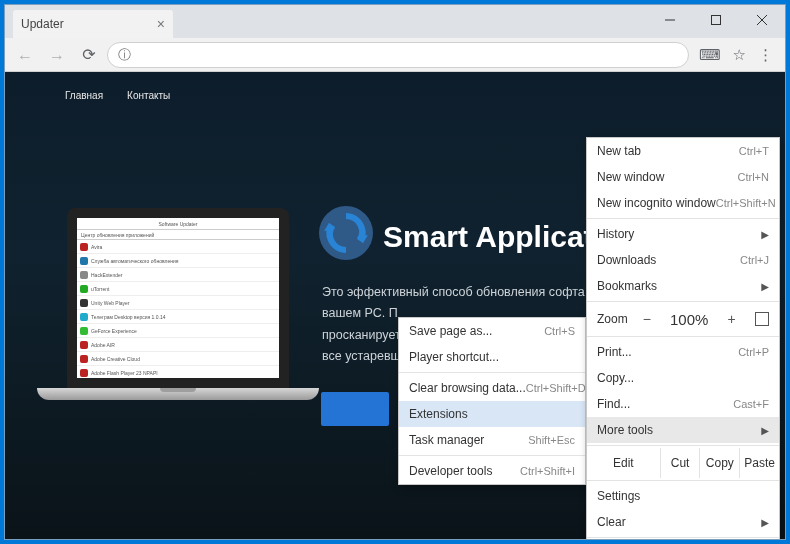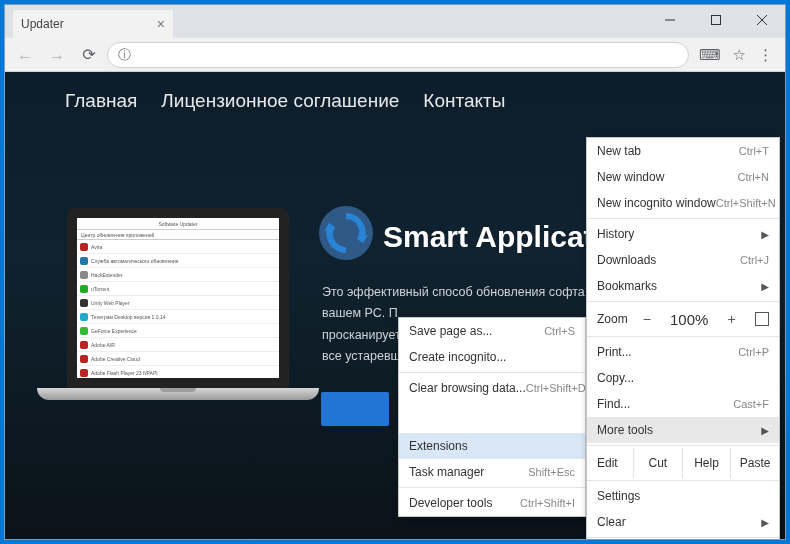--- a/index.html
+++ b/index.html
@@ -18,21 +18,21 @@
 .addrrow { height: 34px; background: #f1f1f1; border-bottom: 1px solid #d0d0d0; display: flex; align-items: center; padding: 0 6px; gap: 4px; }
 .navbtn { width: 28px; height: 28px; display: flex; align-items: center; justify-content: center; color: #5f6368; border-radius: 14px; font-size: 16px; }
 .navbtn.disabled { color: #b0b0b0; }
 .omni { flex: 1; height: 26px; border: 1px solid #d0d0d0; border-radius: 13px; background: #fff; display: flex; align-items: center; padding: 0 10px; }
 .omni .info { color: #777; font-size: 13px; }
 .righticons { display: flex; gap: 12px; padding: 0 6px; align-items: center; }
 .righticons span { color: #5f6368; font-size: 15px; }
 
 
 .content { flex: 1; position: relative; overflow: hidden; background: linear-gradient(180deg, #0d1d2b 0%, #10222f 40%, #0a1318 100%); }
-.sitemenu { position: absolute; left: 60px; top: 18px; display: flex; gap: 24px; font-size: 19px; color: #e8e8e8; }
+.sitemenu { position: absolute; left: 60px; top: 18px; display: flex; gap: 24px; font-size: 10px; color: #e8e8e8; }
 .headline { position: absolute; left: 310px; top: 148px; color: #fff; font-size: 30px; font-weight: 600; }
 .subhead { position: absolute; left: 317px; top: 210px; color: #cdd3d8; font-size: 12.5px; line-height: 1.7; width: 280px; }
 .logo { position: absolute; left: 313px; top: 133px; width: 56px; height: 56px; }
 .logo svg { width: 56px; height: 56px; }
 .bluebtn { position: absolute; left: 316px; top: 320px; width: 68px; height: 34px; background: #2474d5; border-radius: 2px; }
 
 
 .laptop { position: absolute; left: 28px; top: 130px; width: 290px; height: 290px; }
 .screen { position: absolute; left: 34px; top: 6px; width: 222px; height: 180px; background: #222; border-radius: 8px 8px 0 0; padding: 10px; }
 .screeninner { width: 100%; height: 100%; background: #f3f3f3; font-size: 5px; color: #555; overflow: hidden; }
@@ -53,26 +53,26 @@
 .sep { height: 1px; background: #e3e3e3; margin: 2px 0; }
 .zoomrow { display:flex; align-items:center; height:30px; padding:0 10px; gap:12px;}
 .zoomrow .zlbl { flex:1; font-size:12px; }
 .zoomrow .zbtn { width:18px; height:18px; display:flex; align-items:center; justify-content:center; color:#555; border:1px solid transparent; font-size:14px;}
 .zoomrow .pct { font-size:15px; padding:0 4px;}
 .zoomrow .full { width:18px; height:14px; border:1.5px solid #555; position:relative; margin-left:4px;}
 .zoomrow .full::before,.zoomrow .full::after{content:"";position:absolute;width:5px;height:5px;border:1.5px solid #555;}
 .zoomrow .full::before{left:-1px;top:-1px;border-right:none;border-bottom:none;}
 .zoomrow .full::after{right:-1px;bottom:-1px;border-left:none;border-top:none;}
 .editrow { display:flex; align-items:center; height:30px; }
-.editrow .elbl { font-size:12px; padding:0 10px; flex:0 0 46px;}
+.editrow .elbl { font-size:12px; padding:0 26px; flex:0 0 46px;}
 .editrow .ebtn { flex:1; text-align:center; font-size:12px; color:#333; border-left:1px solid #e3e3e3; height:100%; display:flex; align-items:center; justify-content:center;}
 
 
 .submenu { position: absolute; right: 199px; top: 245px; width: 188px; background: #fff; border: 1px solid #c8c8c8; box-shadow: 2px 3px 8px rgba(0,0,0,.3); font-size: 12px; color: #333; }
-.submenu .mi.hl { background: #d8e6f6; margin-top: 32px; }
+.submenu .mi.hl { background: #d8e6f6; }
 
 </style>
 </head>
 <body>
 
 <div class="window">
 
   <div class="tabstrip">
     <div class="tab">
       <span>Updater</span>
@@ -109,21 +109,20 @@
       <span>⌨</span>
       <span>☆</span>
       <span>⋮</span>
     </div>
   </div>
 
   <div class="content">
 
     <div class="sitemenu">
       <span>Главная</span>
-      <span>Лицензионное соглашение</span>
       <span>Контакты</span>
     </div>
 
     <div class="logo">
       <svg viewBox="0 0 56 56">
           <circle cx="28" cy="28" r="27" fill="#2f5a88"></circle>
           <path d="M28 8 a20 20 0 0 1 17 30 l-6-4 a13 13 0 0 0-11-20 z" fill="#2984d6"></path>
           <path d="M28 48 a20 20 0 0 1-17-30 l6 4 a13 13 0 0 0 11 20 z" fill="#2984d6"></path>
           <polygon points="45,38 50,30 39,32" fill="#2984d6"></polygon>
           <polygon points="11,18 6,26 17,24" fill="#2984d6"></polygon>
@@ -189,21 +188,21 @@
       </div>
       <div class="base"></div>
     </div>
 
     <div class="submenu">
       <div class="mi">
           <span class="lbl">Save page as...</span>
           <span class="sc">Ctrl+S</span>
         </div>
       <div class="mi">
-          <span class="lbl">Create incognito...</span>
+          <span class="lbl">Player shortcut...</span>
         </div>
       <div class="sep"></div>
       <div class="mi">
           <span class="lbl">Clear browsing data...</span>
           <span class="sc">Ctrl+Shift+Del</span>
         </div>
       <div class="mi hl">
           <span class="lbl">Extensions</span>
         </div>
       <div class="mi">
@@ -264,21 +263,21 @@
           <span class="sc">Cast+F</span>
         </div>
       <div class="mi hover">
           <span class="lbl">More tools</span>
           <span class="arw">▶</span>
         </div>
       <div class="sep"></div>
       <div class="editrow">
         <span class="elbl">Edit</span>
         <span class="ebtn">Cut</span>
-        <span class="ebtn">Help</span>
+        <span class="ebtn">Copy</span>
         <span class="ebtn">Paste</span>
       </div>
       <div class="sep"></div>
       <div class="mi">
           <span class="lbl">Settings</span>
         </div>
       <div class="mi">
           <span class="lbl">Clear</span>
           <span class="arw">▶</span>
         </div>

